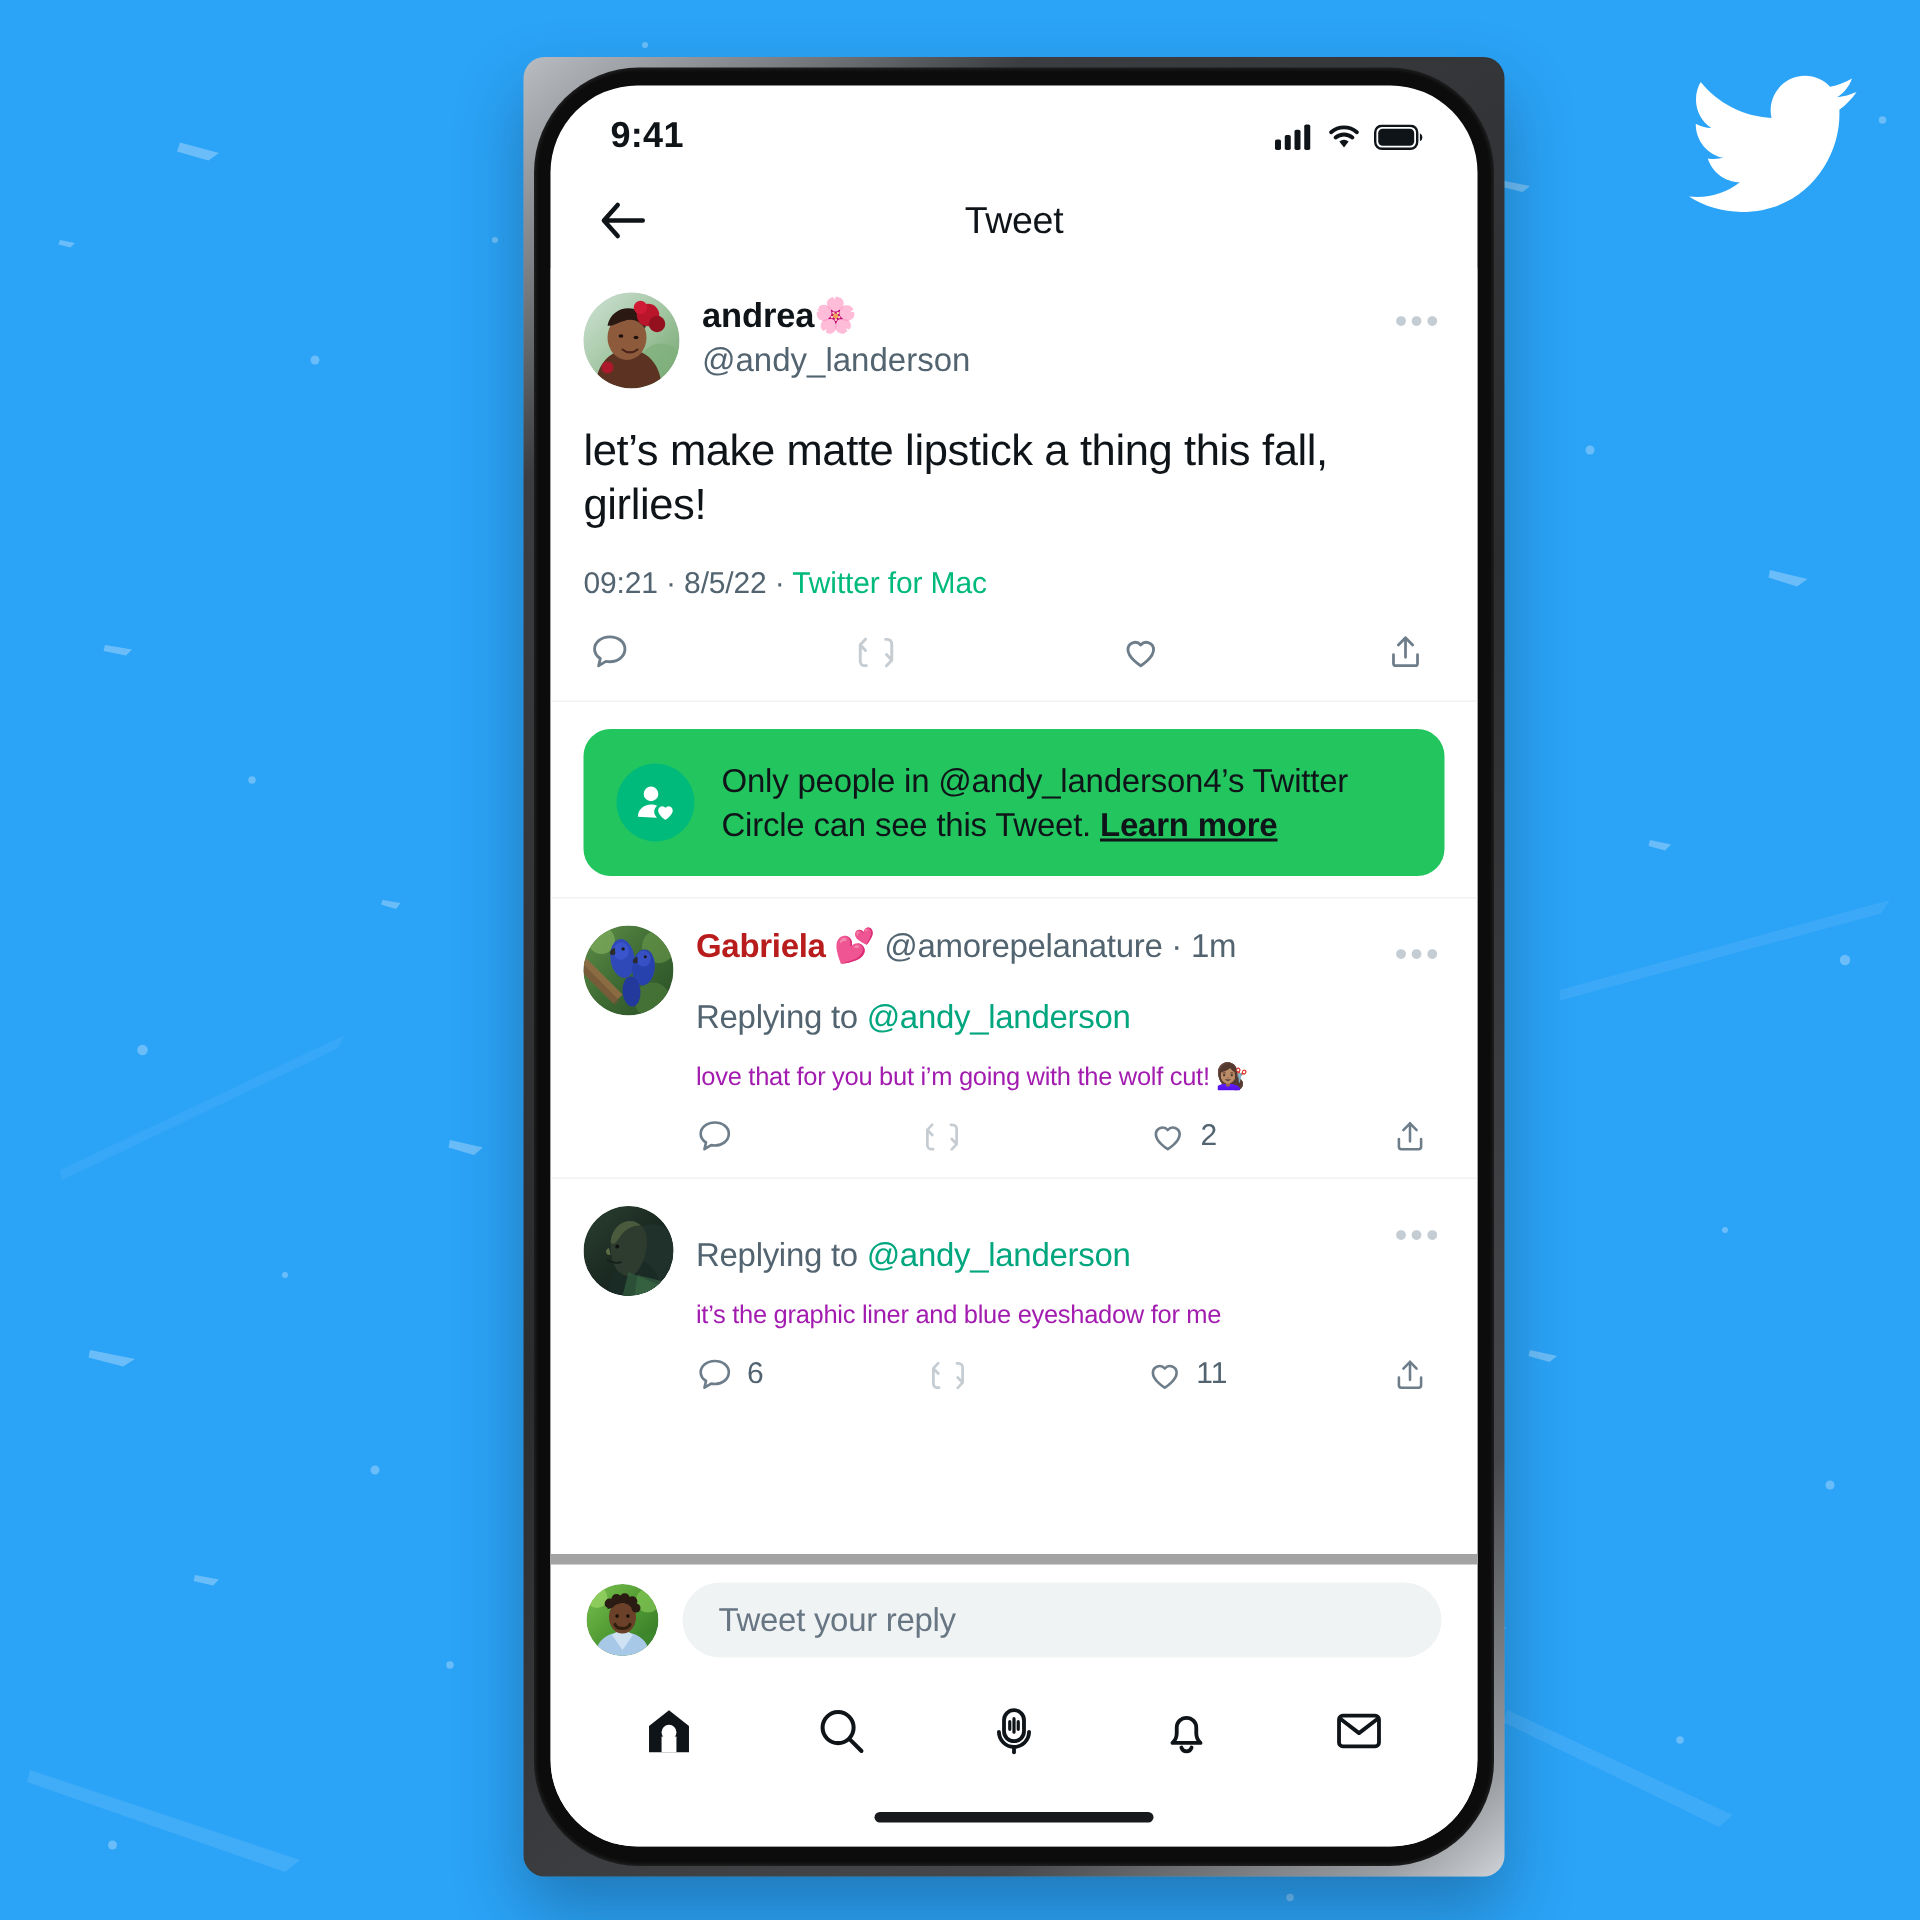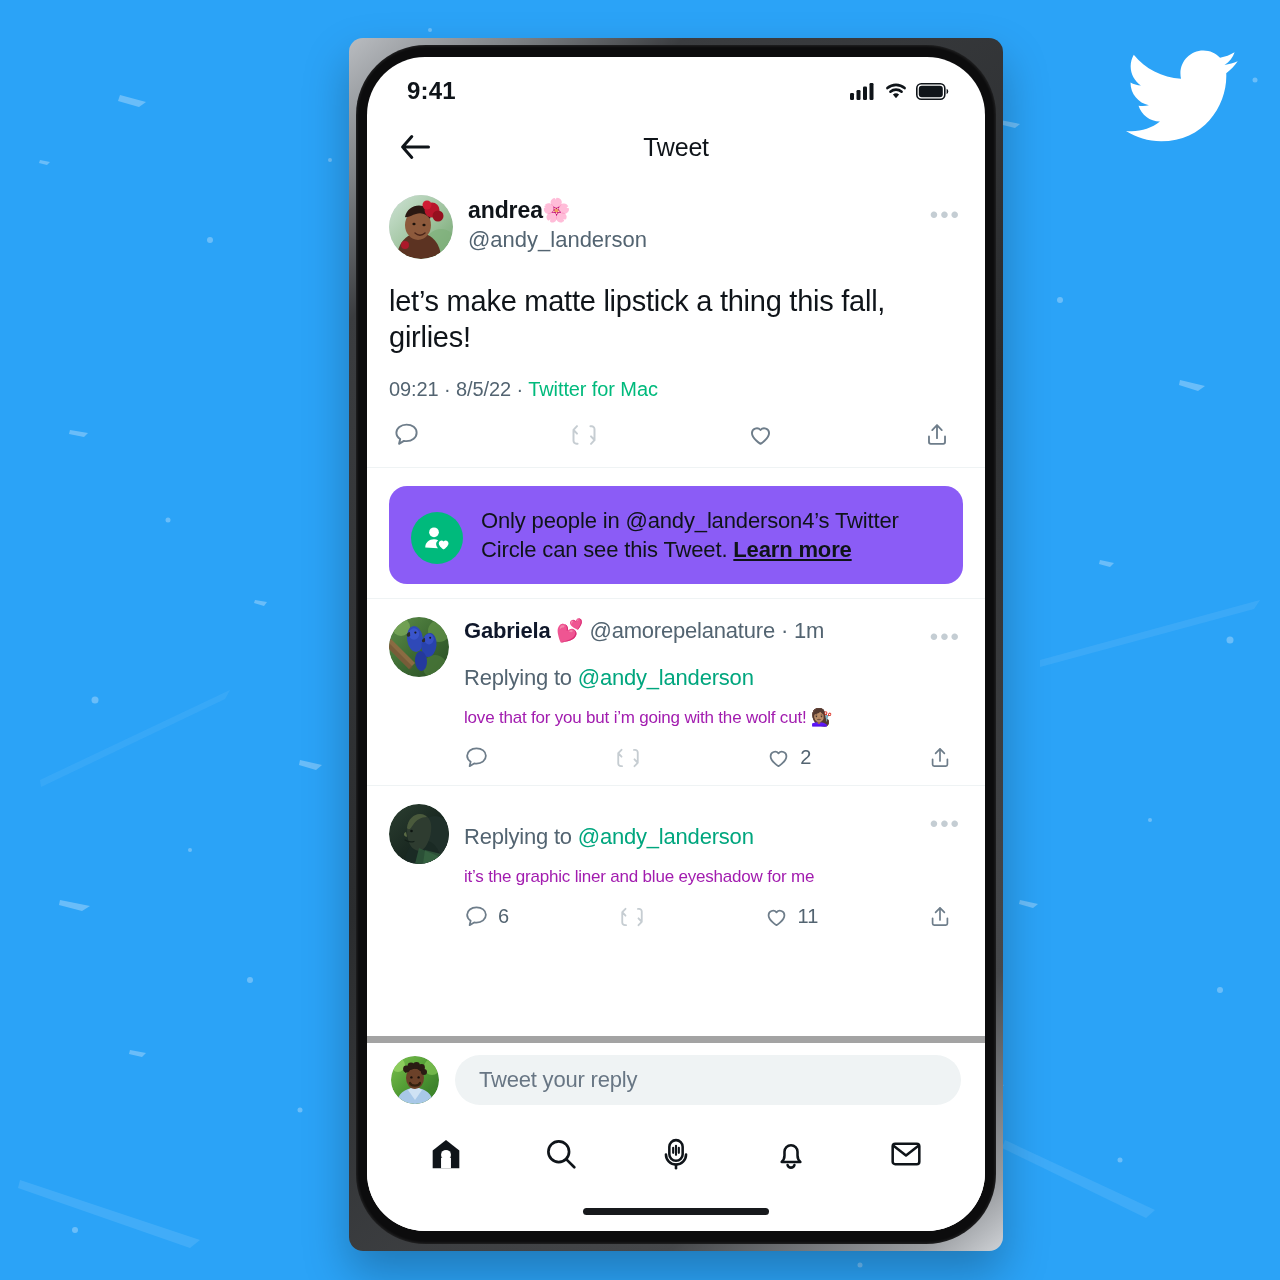--- a/index.html
+++ b/index.html
@@ -201,25 +201,25 @@
   .action-count {
     font-size: 20px;
     color: #536471;
   }
 
   .divider { height: 1px; background: #EFF3F4; }
 
   
   #circle-banner-wrap { padding: 18px 22px 14px 22px; }
   #circle-banner {
-    background: #8b5cf6;
+    background: #22c55e;
     border-radius: 18px;
     padding: 20px 22px;
     display: flex;
-    align-items: flex-end;
+    align-items: center;
     gap: 18px;
   }
   #circle-icon {
     flex: 0 0 auto;
     width: 52px; height: 52px;
     border-radius: 50%;
     background: #00BA7C;
     display: flex; align-items: center; justify-content: center;
   }
   #circle-text {
@@ -239,21 +239,21 @@
   .reply { padding: 18px 22px 6px 22px; position: relative; }
   .reply-head { display: flex; gap: 15px; position: relative; }
   .reply-body { flex: 1 1 auto; min-width: 0; }
   .reply-line1 {
     font-size: 22px;
     color: #536471;
     line-height: 1.3;
     letter-spacing: -.2px;
     padding-right: 48px;
   }
-  .reply-line1 .rname { font-weight: bold; color: #0f172a; }
+  .reply-line1 .rname { font-weight: bold; color: #b91c1c; }
   .replying-to {
     font-size: 22px;
     color: #536471;
     line-height: 1.35;
     margin-top: 18px;
     letter-spacing: -.2px;
   }
   .replying-to .at { color: #00A67E; }
   .reply-text {
     font-size: 17px;

